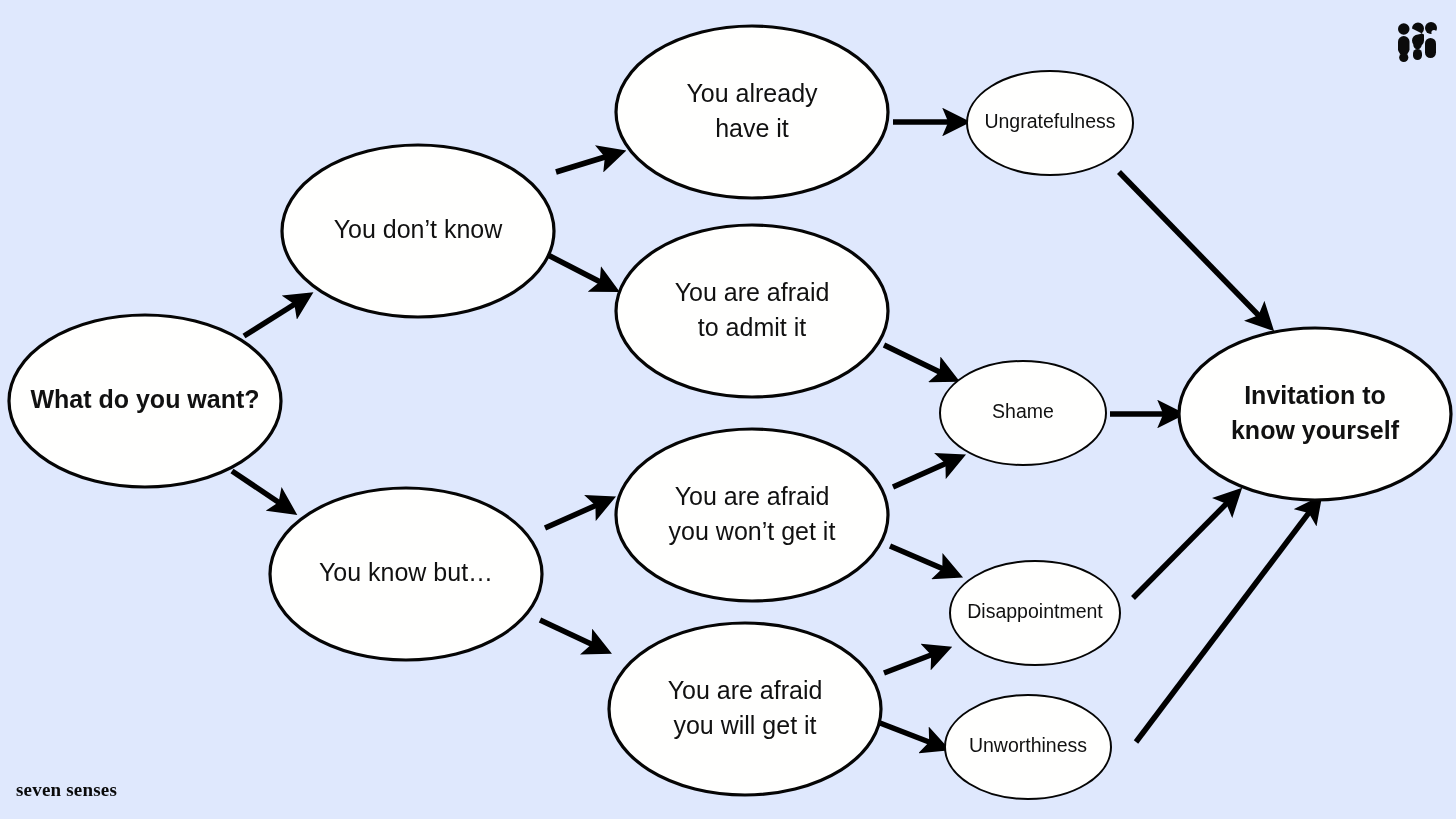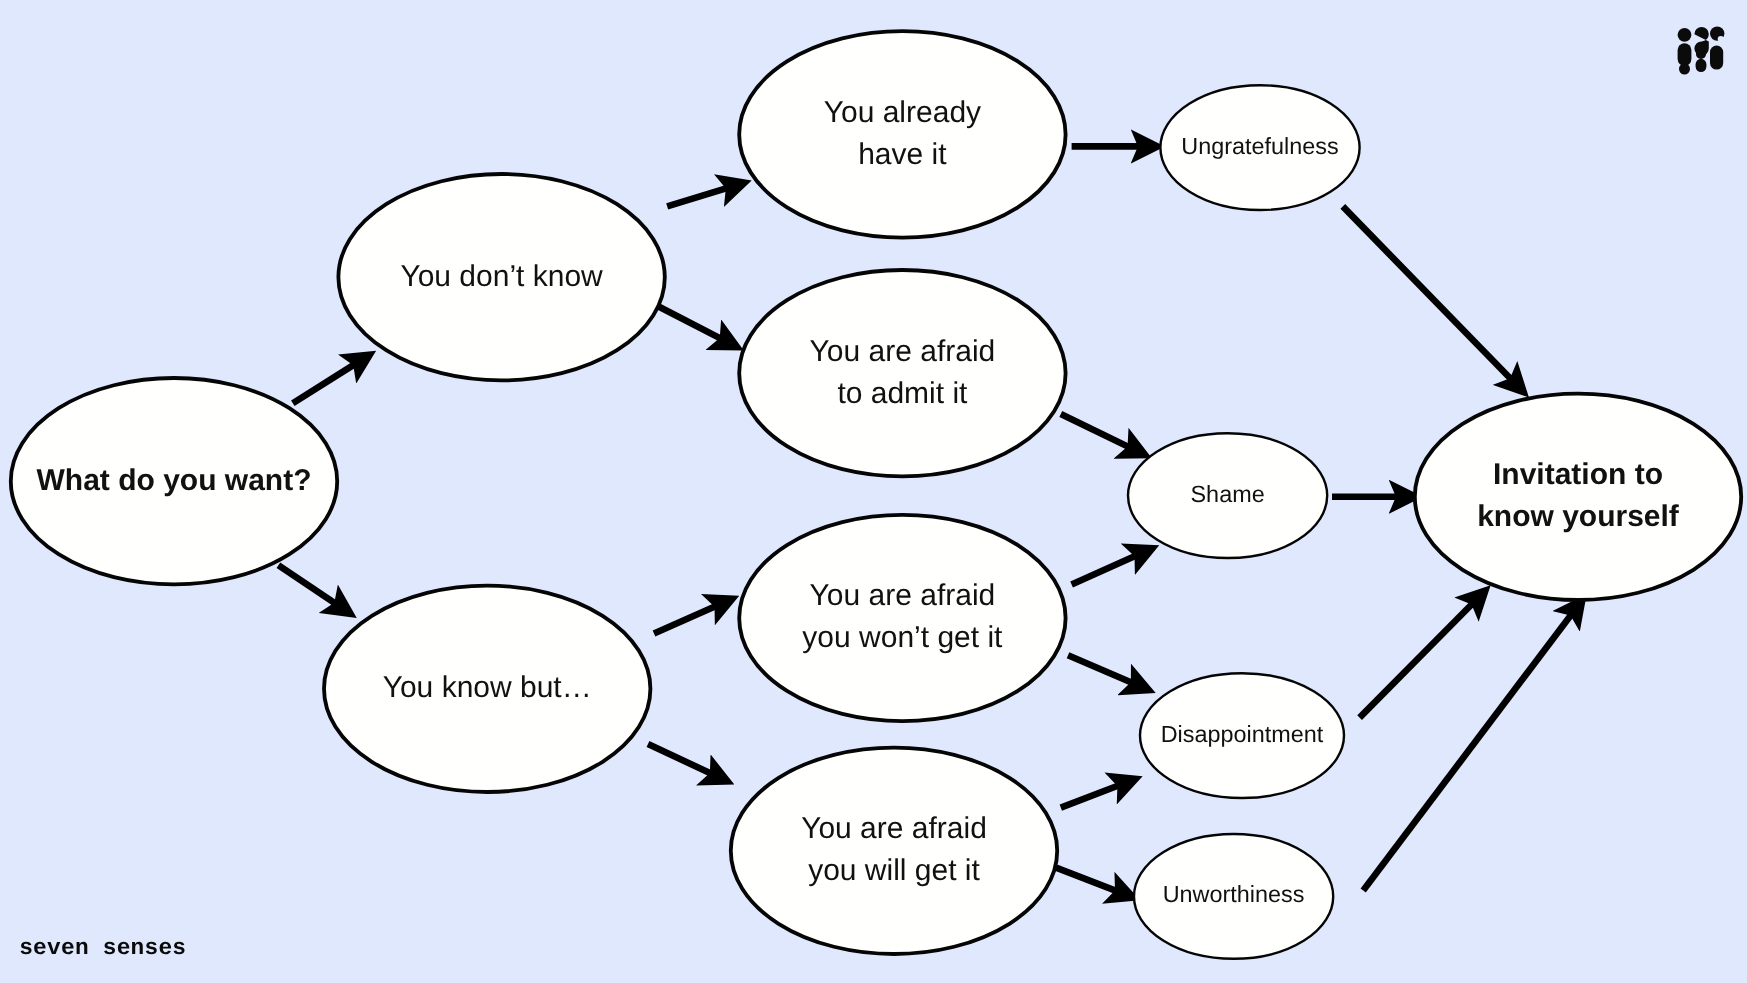--- a/index.html
+++ b/index.html
@@ -55,21 +55,21 @@
   .edge {
     stroke: #000000;
     stroke-width: 5.5;
     fill: none;
     stroke-linecap: butt;
   }
   .footer-label {
     position: absolute;
     left: 16px;
     bottom: 18px;
-    font-family: Liberation Mono, monospace;
+    font-family: Liberation Serif, serif;
     font-size: 19px;
     font-weight: 700;
     color: #0a0a0a;
     letter-spacing: 0.2px;
   }
   .logo {
     position: absolute;
     right: 16px;
     top: 18px;
     width: 46px;

